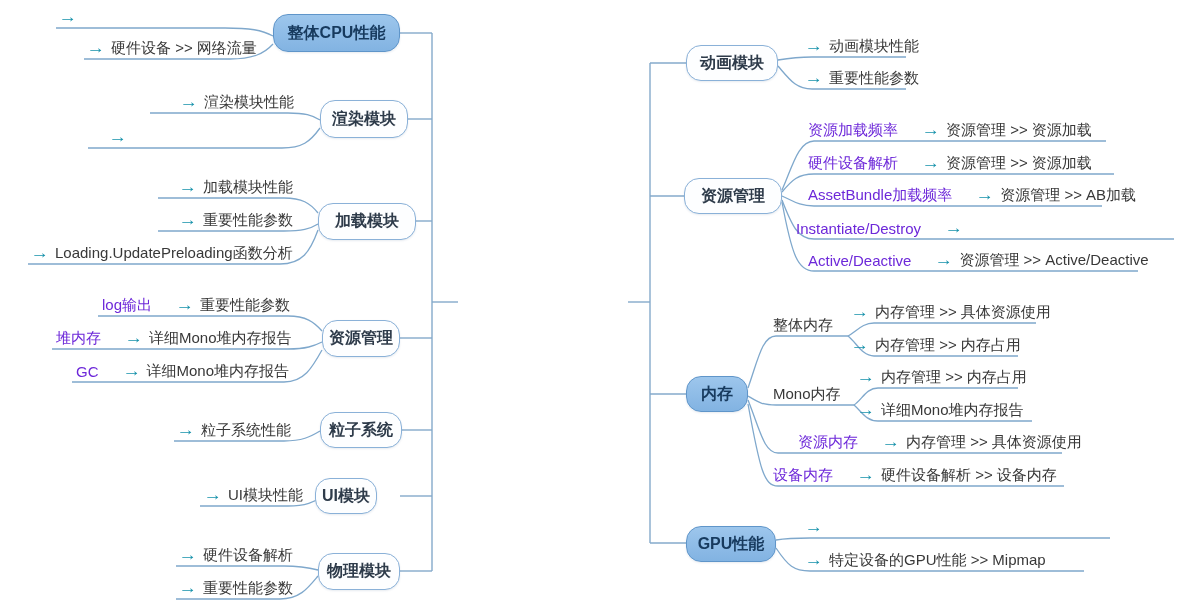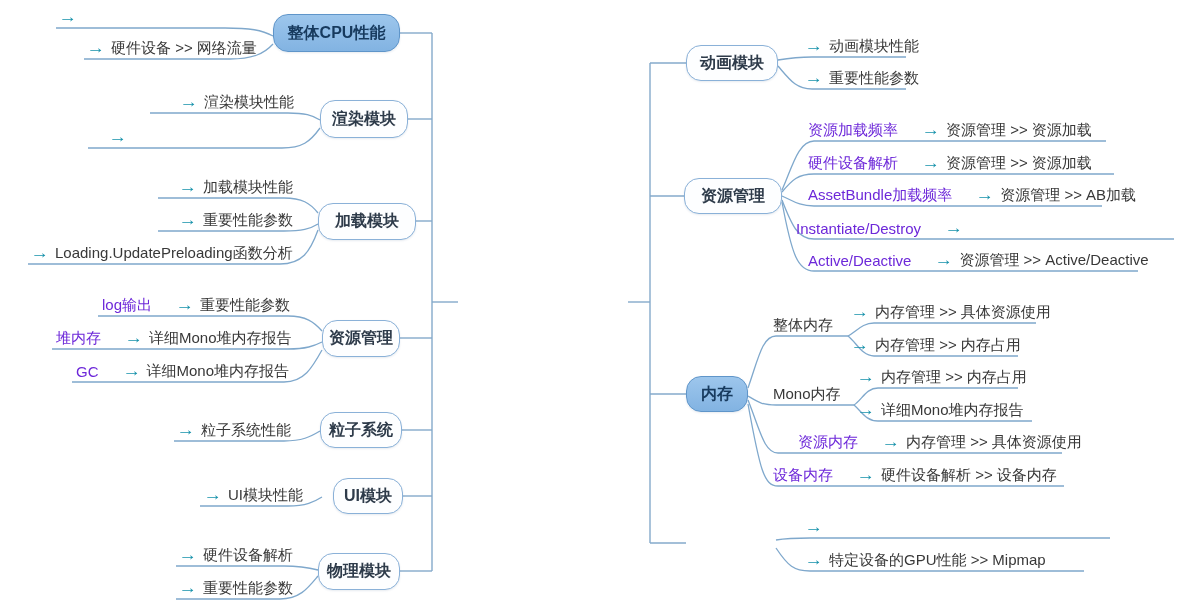--- a/index.html
+++ b/index.html
@@ -94,26 +94,27 @@
       <path d="M776 548 C788 566 794 571 810 571 H1084"></path>
     </g>
   </svg>
 
 
   <div class="node filled" style="left:273px;top:14px;width:127px;height:38px">整体CPU性能</div>
   <div class="node" style="left:320px;top:100px;width:88px;height:38px">渲染模块</div>
   <div class="node" style="left:318px;top:203px;width:98px;height:37px">加载模块</div>
   <div class="node" style="left:322px;top:320px;width:78px;height:37px">资源管理</div>
   <div class="node" style="left:320px;top:412px;width:82px;height:36px">粒子系统</div>
-  <div class="node" style="left:333px;top:478px;width:70px;height:36px">UI模块</div>
+  <div class="node" style="left:315px;top:478px;width:62px;height:36px">UI模块</div>
   <div class="node" style="left:318px;top:553px;width:82px;height:37px">物理模块</div>
 
   <div class="node" style="left:684px;top:178px;width:98px;height:36px">资源管理</div>
   <div class="node" style="left:686px;top:45px;width:92px;height:36px">动画模块</div>
   <div class="node filled" style="left:686px;top:376px;width:62px;height:36px">内存</div>
+  <div class="node filled" style="left:686px;top:526px;width:90px;height:36px">GPU性能</div>
 
   <div class="leaf" style="left:60px;top:7px">
     <span class="arr">→</span>
   </div>
   <div class="leaf" style="left:88px;top:38px">
     <span class="arr">→</span>
     <span>硬件设备 &gt;&gt; 网络流量</span>
   </div>
   <div class="leaf" style="left:181px;top:92px">
     <span class="arr">→</span>

